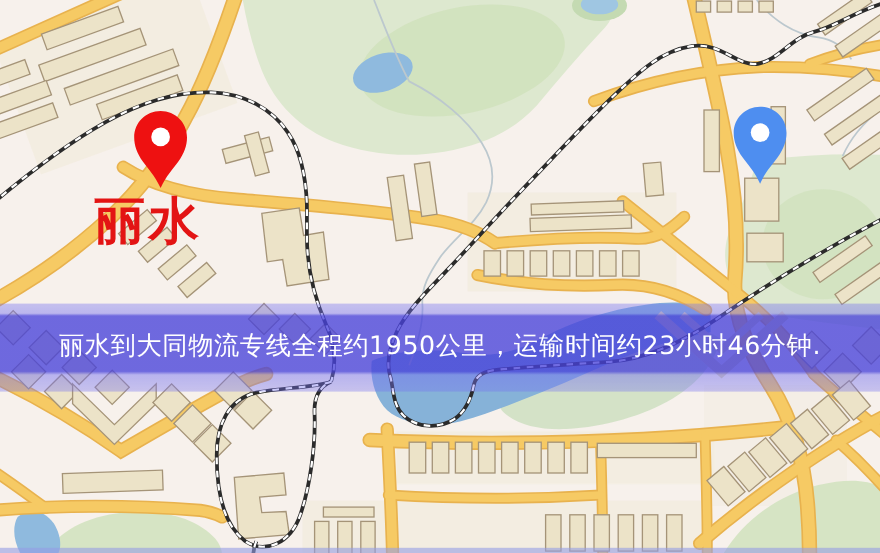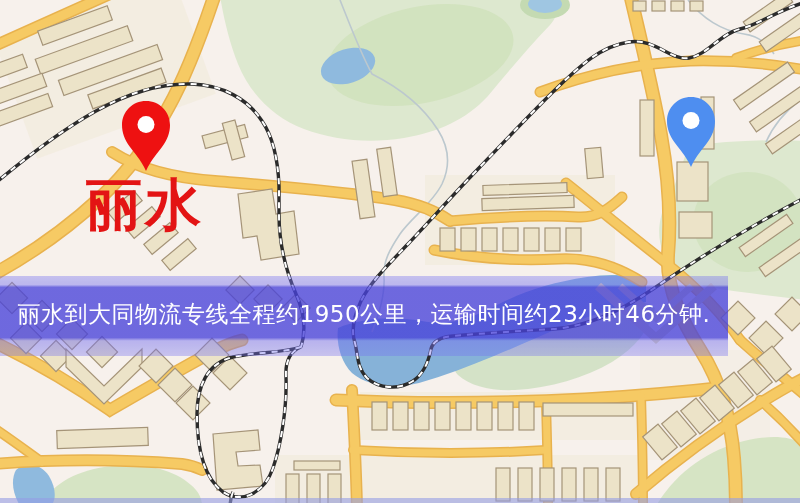--- a/index.html
+++ b/index.html
@@ -3,27 +3,27 @@
 <meta charset="utf-8">
 <style>
   html,body{margin:0;padding:0;background:#222;}
   #stage{
     position:relative;width:800px;height:503px;overflow:hidden;
     font-family:"DejaVu Sans","Liberation Sans",sans-serif;
     background:#f7f1ec;
   }
   #map-svg{position:absolute;left:0;top:0;width:800px;height:503px;display:block;}
   .place-label{
-    position:absolute;font-weight:700;font-size:56px;line-height:1;
+    position:absolute;font-weight:700;font-size:46px;line-height:1;
     letter-spacing:3px;white-space:nowrap;user-select:none;
   }
   #origin-label{left:86px;top:177px;color:#e31414;}
   #dest-label{left:643px;top:177px;color:#2121cd;}
   #banner{
-    position:absolute;left:0;top:276px;width:728px;height:80px;
+    position:absolute;left:0;top:276px;width:800px;height:80px;
     background:linear-gradient(180deg,
       rgba(116,112,240,0.38) 0%,
       rgba(116,112,240,0.46) 11%,
       rgba(72,66,218,0.78) 14%,
       rgba(72,66,218,0.78) 77%,
       rgba(116,112,240,0.48) 81%,
       rgba(116,112,240,0.36) 100%);
   }
   #banner-text{
     position:absolute;left:0;top:12px;width:100%;height:52px;

